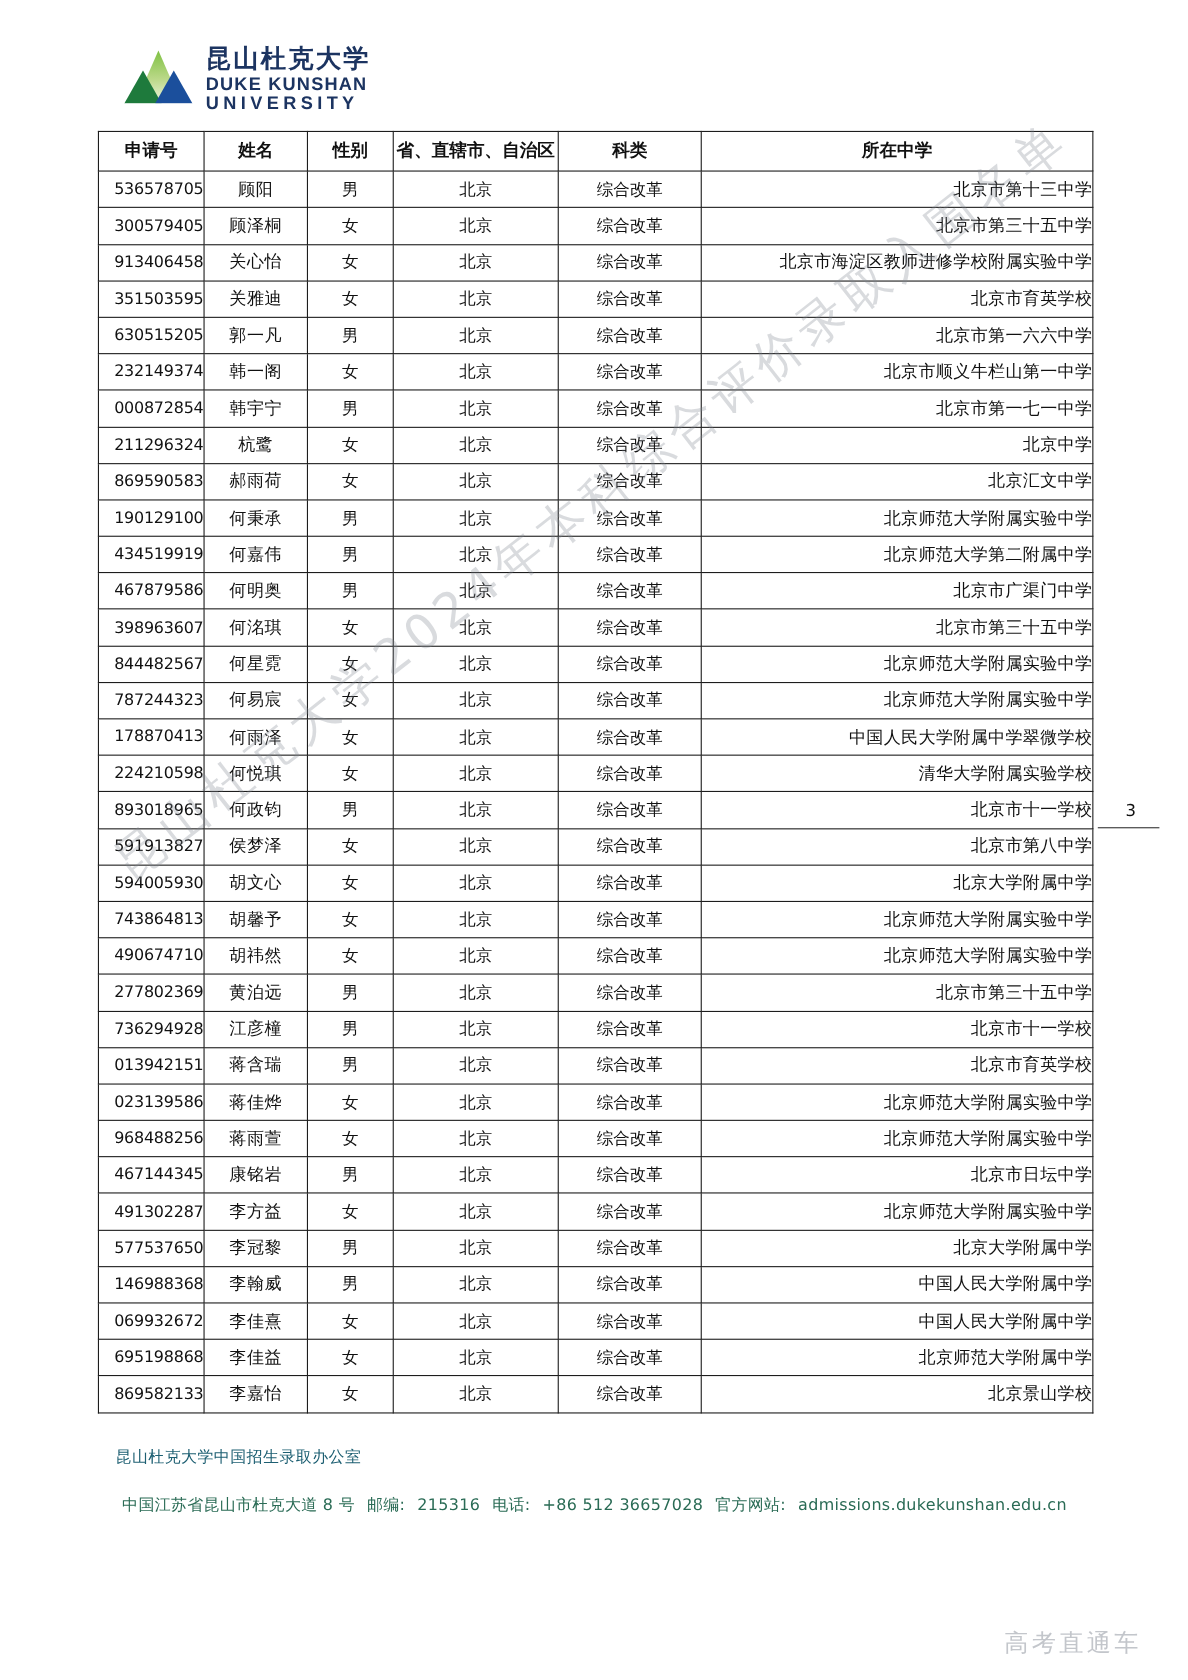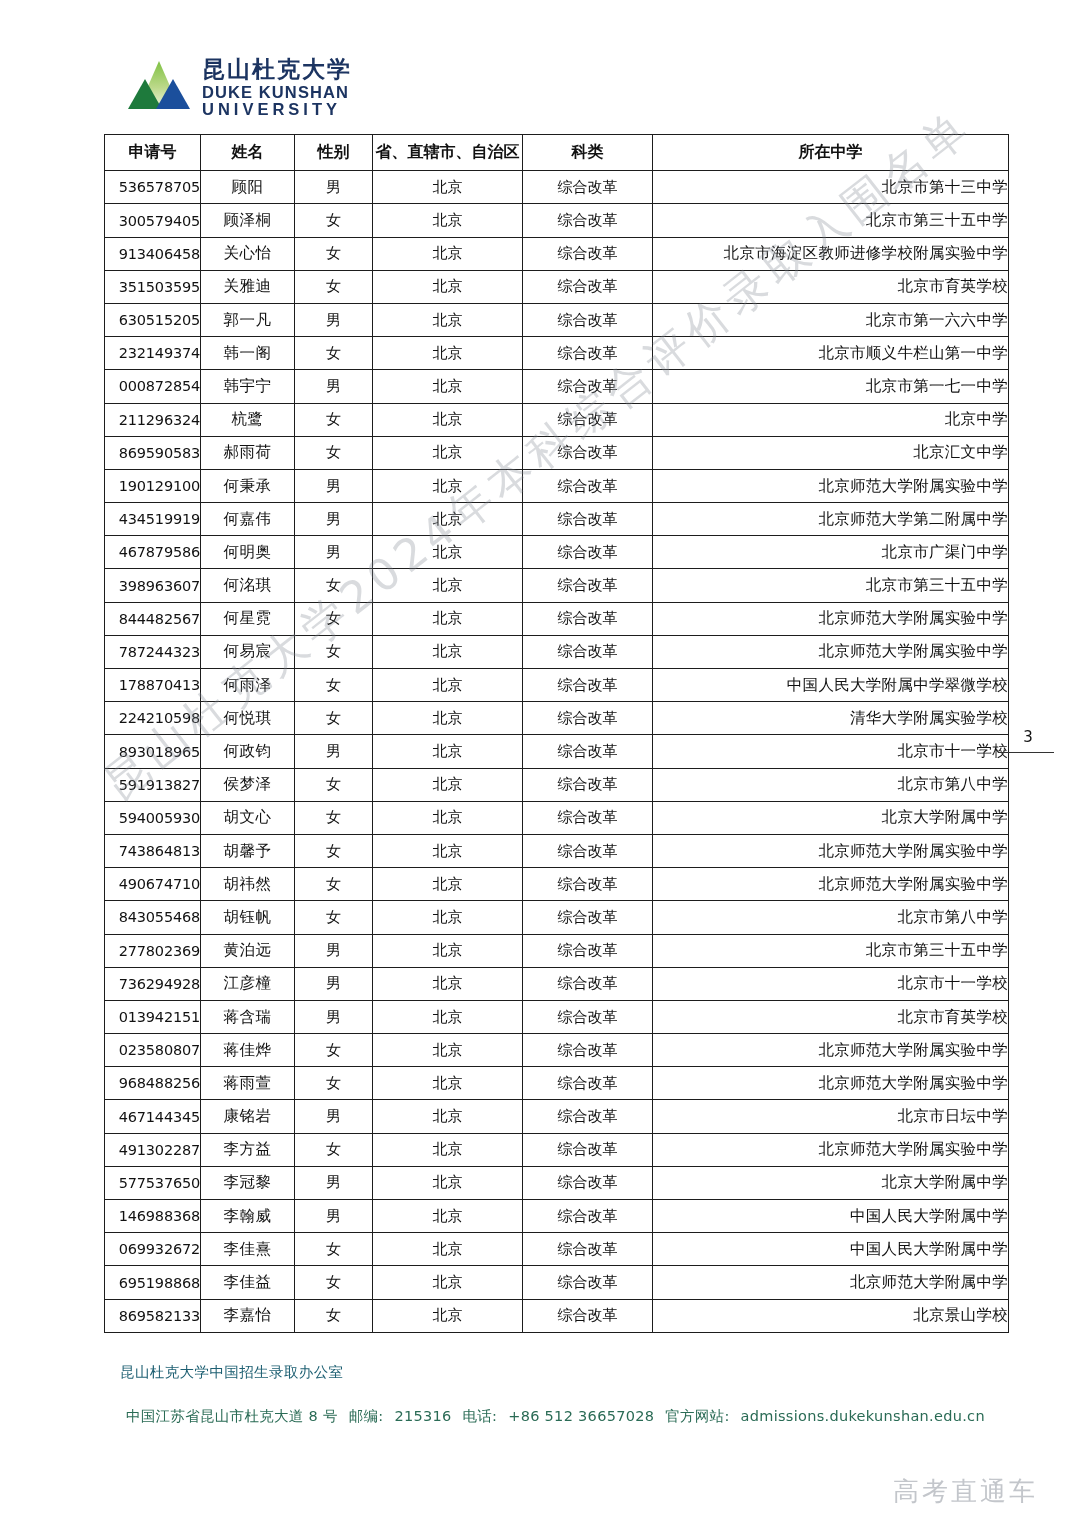--- a/index.html
+++ b/index.html
@@ -25,29 +25,29 @@
     color: rgba(130,135,145,0.30);
     white-space: nowrap;
     font-family: "DejaVu Sans", sans-serif;
     pointer-events: none;
     z-index: 3;
   }
   .wm-corner {
     position: absolute;
     right: 42px;
     bottom: 18px;
-    font-size: 26px;
+    font-size: 22px;
     letter-spacing: 3px;
     color: #c3c6cb;
     font-family: Liberation Mono, monospace;
     z-index: 4;
   }
 
   
-  .page { position: relative; z-index: 2; padding: 16px; }
+  .page { position: relative; z-index: 2; padding: 1px; }
 
   
   .masthead {
     display: flex;
     align-items: center;
     gap: 12px;
     padding: 42px 0 16px 112px;
   }
   .logo-mark { width: 62px; height: 58px; flex: 0 0 auto; }
   .logo-text { display: flex; flex-direction: column; line-height: 1.04; }
@@ -362,28 +362,20 @@
           </tr>
           <tr>
             <td class="col-id">490674710</td>
             <td class="col-name">胡祎然</td>
             <td class="col-gender">女</td>
             <td class="col-region">北京</td>
             <td class="col-track">综合改革</td>
             <td class="col-school">北京师范大学附属实验中学</td>
           </tr>
           <tr>
-            <td class="col-id">843055468</td>
-            <td class="col-name">胡钰帆</td>
-            <td class="col-gender">女</td>
-            <td class="col-region">北京</td>
-            <td class="col-track">综合改革</td>
-            <td class="col-school">北京市第八中学</td>
-          </tr>
-          <tr>
             <td class="col-id">277802369</td>
             <td class="col-name">黄泊远</td>
             <td class="col-gender">男</td>
             <td class="col-region">北京</td>
             <td class="col-track">综合改革</td>
             <td class="col-school">北京市第三十五中学</td>
           </tr>
           <tr>
             <td class="col-id">736294928</td>
             <td class="col-name">江彦橦</td>
@@ -394,21 +386,21 @@
           </tr>
           <tr>
             <td class="col-id">013942151</td>
             <td class="col-name">蒋含瑞</td>
             <td class="col-gender">男</td>
             <td class="col-region">北京</td>
             <td class="col-track">综合改革</td>
             <td class="col-school">北京市育英学校</td>
           </tr>
           <tr>
-            <td class="col-id">023580807</td>
+            <td class="col-id">023139586</td>
             <td class="col-name">蒋佳烨</td>
             <td class="col-gender">女</td>
             <td class="col-region">北京</td>
             <td class="col-track">综合改革</td>
             <td class="col-school">北京师范大学附属实验中学</td>
           </tr>
           <tr>
             <td class="col-id">968488256</td>
             <td class="col-name">蒋雨萱</td>
             <td class="col-gender">女</td>

